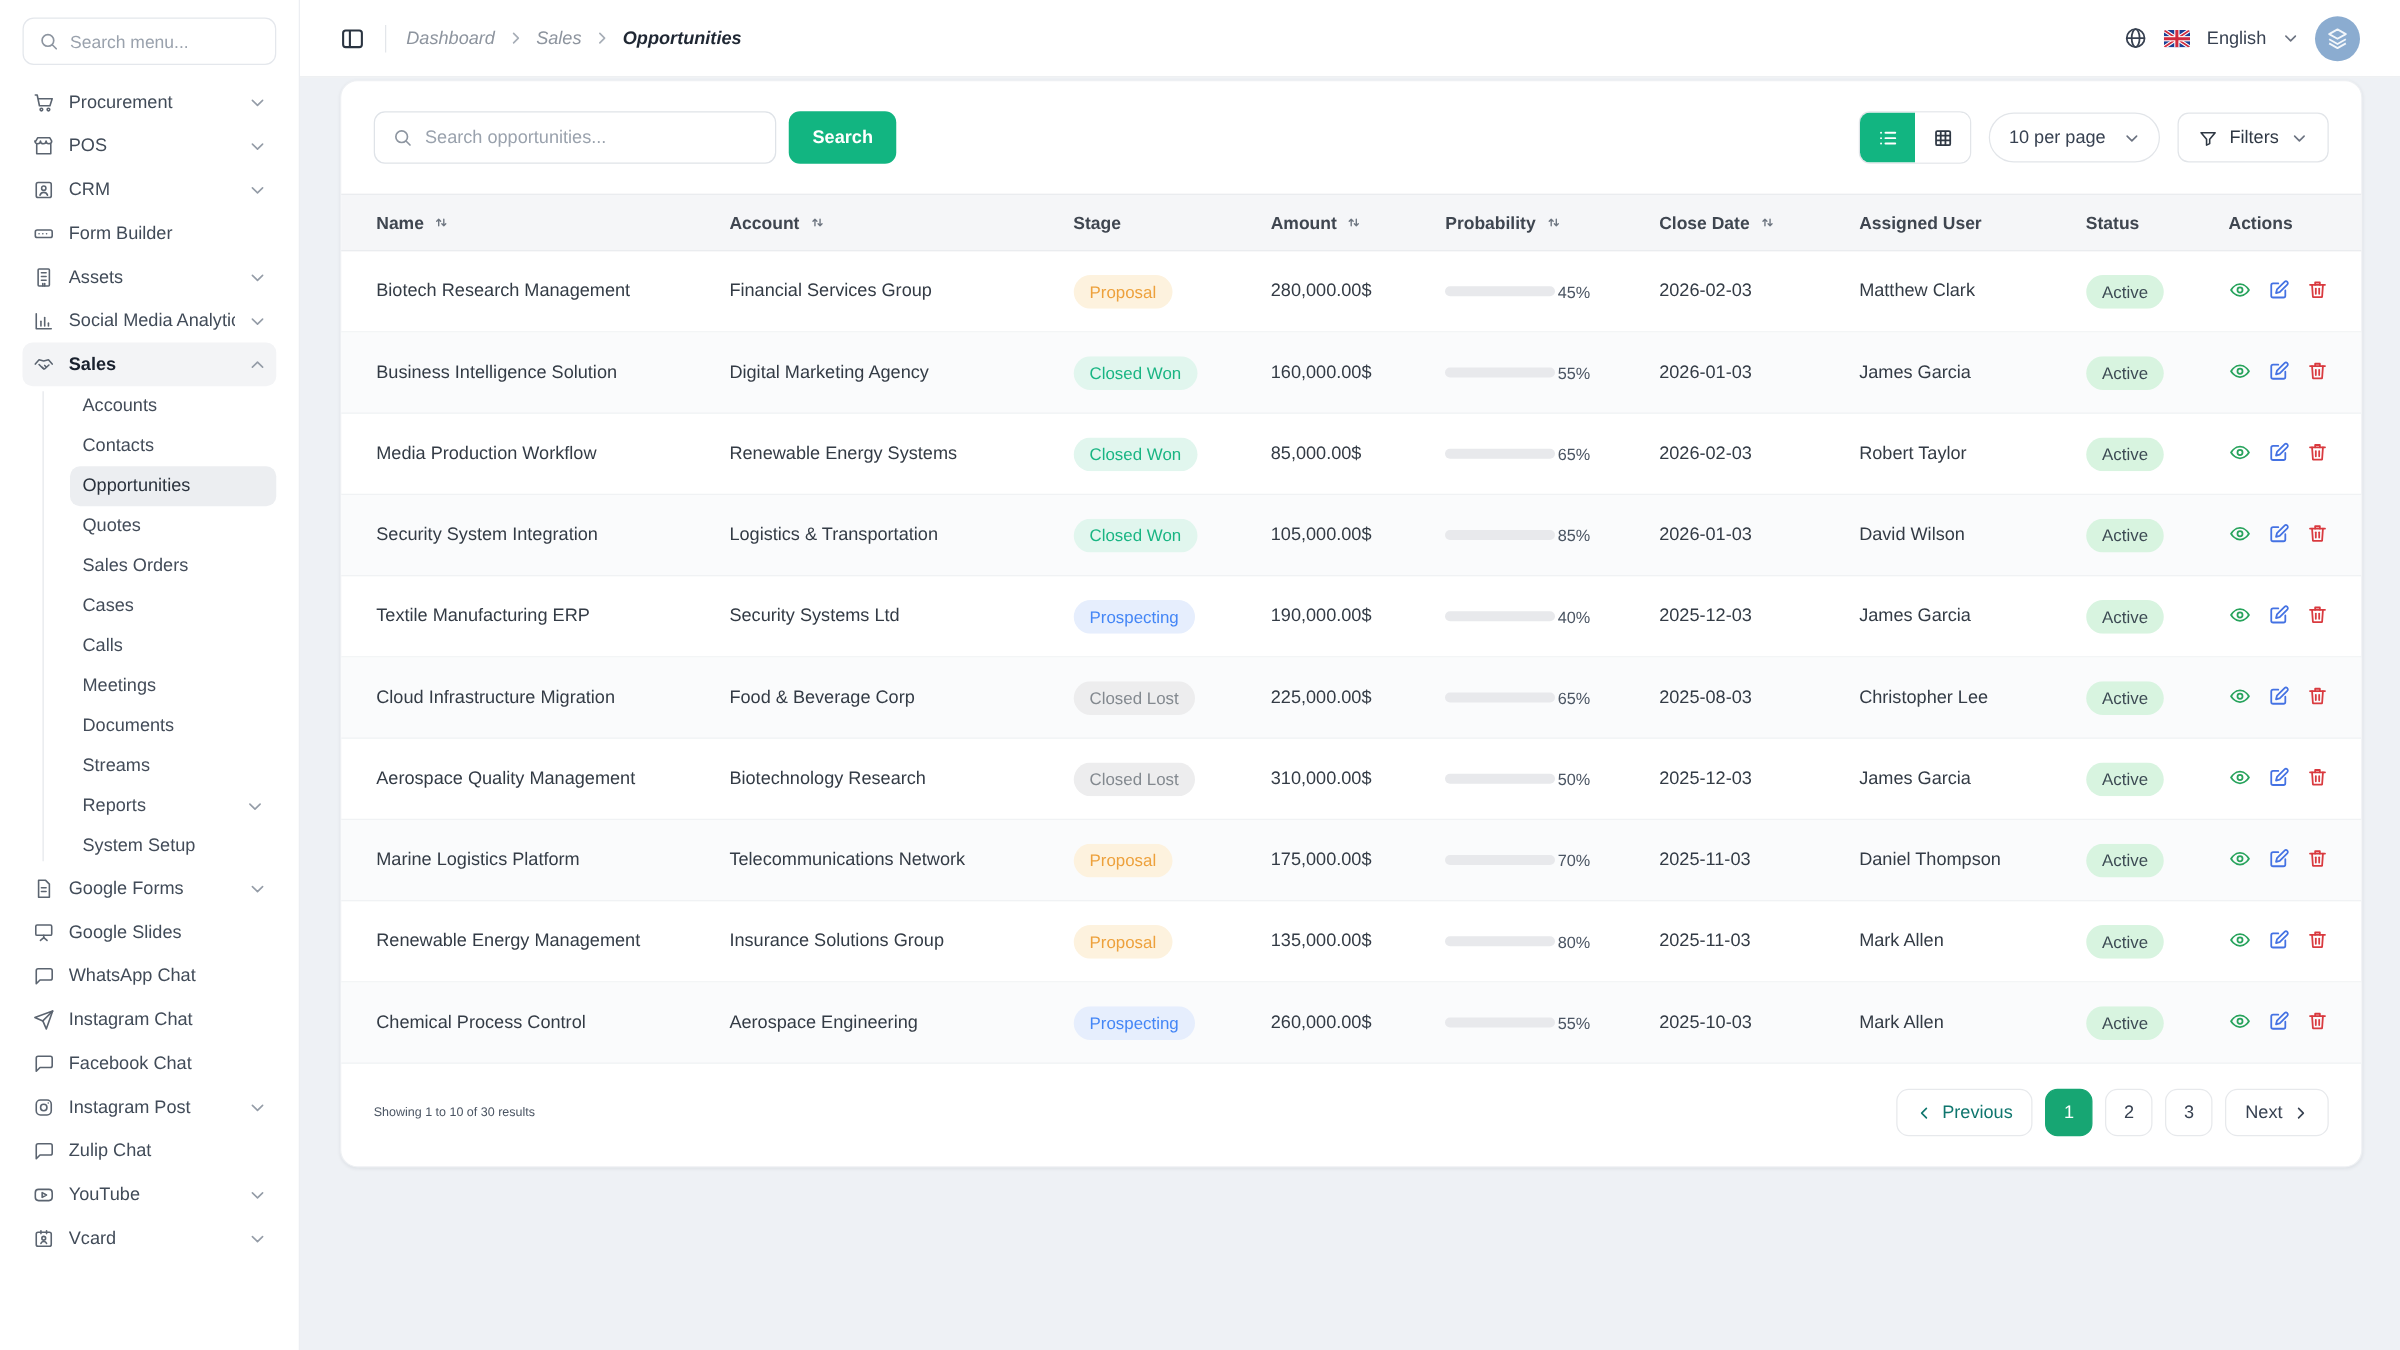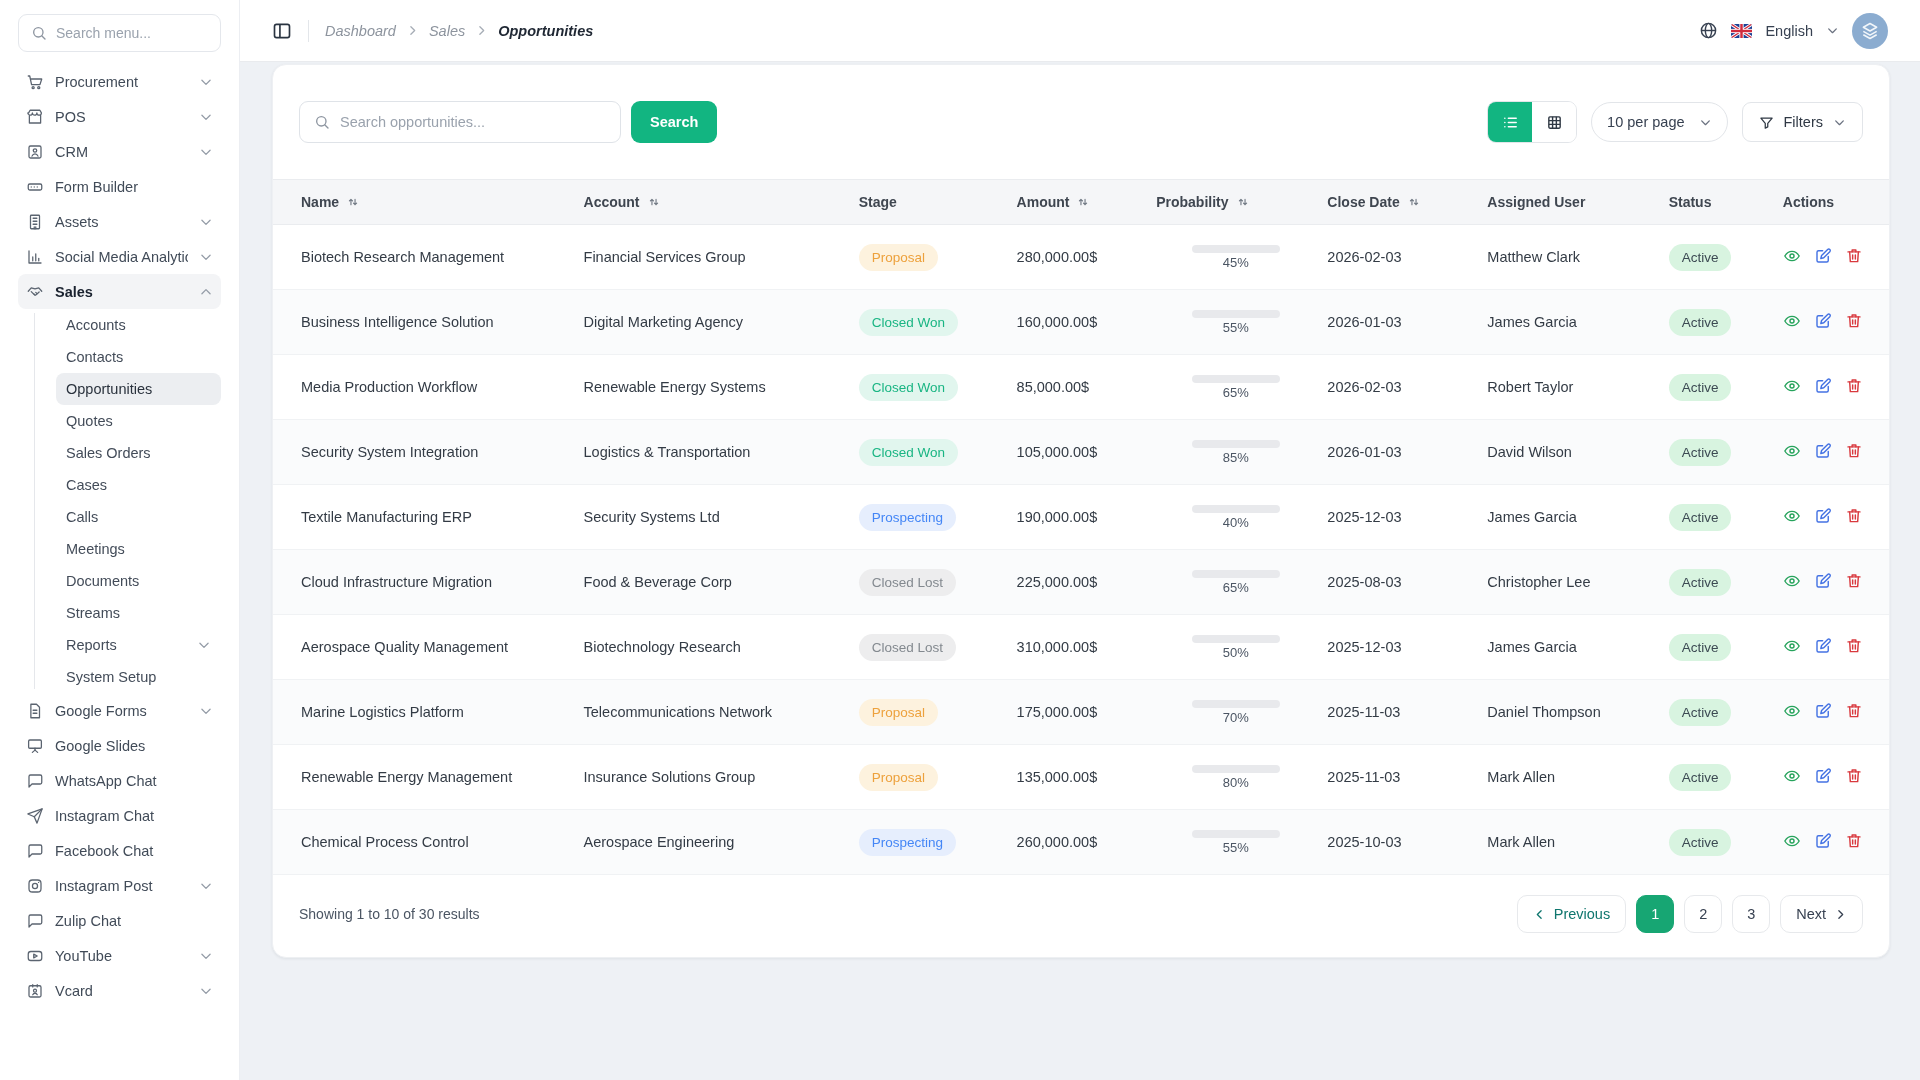--- a/index.html
+++ b/index.html
@@ -49,21 +49,21 @@
 
   .page-head { display:flex; align-items:center; justify-content:space-between; padding:20px 30px 16px 32px; }
   .page-title { font-size:21px; font-weight:700; color:#18202b; }
   .page-head-actions { display:flex; gap:10px; }
   .btn-kanban { width:42px; height:37px; background:#fff; border:1px solid #e3e6ea; border-radius:8px; display:flex; align-items:center; justify-content:center; cursor:pointer; }
   .btn-kanban .ic { width:16px; height:16px; color:#2a3441; }
   .btn-add { width:42px; height:37px; background:#12b581; border:none; border-radius:8px; display:flex; align-items:center; justify-content:center; cursor:pointer; }
   .btn-add .ic { width:16px; height:16px; color:#fff; }
 
   .card { background:#fff; border-radius:14px; margin:2px 30px 24px 32px; box-shadow:0 1px 3px rgba(16,24,40,.07); border:1px solid #eef0f3; }
-  .card-toolbar { display:flex; align-items:center; justify-content:space-between; padding:36px 26px; }
+  .card-toolbar { display:flex; align-items:center; justify-content:space-between; padding:24px 26px; }
   .tsearch { display:flex; gap:10px; }
   .tsearch-box { display:flex; align-items:center; gap:10px; width:322px; height:42px; border:1px solid #dfe3e8; border-radius:9px; padding:0 14px; }
   .tsearch-box .ic { width:16px; height:16px; color:#8d95a0; }
   .tsearch-box input { border:none; outline:none; width:100%; font-size:14.5px; color:#3f4956; font-family:inherit; }
   .tsearch-box input::placeholder { color:#9aa2ad; }
   .btn-search { height:42px; padding:0 19px; background:#12b581; color:#fff; border:none; border-radius:9px; font-size:14.5px; font-weight:600; font-family:inherit; cursor:pointer; }
   .toolbar-right { display:flex; align-items:center; gap:14px; }
   .view-toggle { display:flex; border:1px solid #e2e5e9; border-radius:9px; overflow:hidden; }
   .vt-seg { width:44px; height:40px; display:flex; align-items:center; justify-content:center; background:#fff; cursor:pointer; }
   .vt-seg.active { background:#12b581; }
@@ -79,35 +79,35 @@
   .grid-cols { display:grid; grid-template-columns:293fr 270fr 155fr 137fr 168fr 157fr 178fr 112fr 116fr; align-items:center; }
   .t-head { background:#f5f6f8; border-top:1px solid #eaecef; border-bottom:1px solid #eaecef; height:46px; }
   .th { display:flex; align-items:center; gap:7px; font-size:14px; font-weight:700; color:#3f4650; padding-left:12px; }
   .th:first-child { padding-left:28px; }
   .th .ic.sort { width:14px; height:14px; color:#6e7681; cursor:pointer; }
   .t-row { height:65px; border-bottom:1px solid #f0f2f4; }
   .t-row:nth-child(even) { background:#fafbfc; }
   .td { font-size:14.5px; color:#333b45; padding-left:12px; white-space:nowrap; overflow:hidden; }
   .td:first-child { padding-left:28px; }
   .badge { display:inline-block; padding:6px 13px; border-radius:999px; font-size:13.5px; font-weight:500; }
-  .prob { display:flex; align-items:center; gap:2px;flex-direction:column; }
+  .prob { display:flex; align-items:center; gap:2px; }
   .prob-track { width:88px; height:8px; border-radius:5px; background:#e8e9ec; overflow:hidden; }
   .prob-fill { height:100%; border-radius:5px; background:#2862e9; }
   .prob-pct { font-size:13px; color:#4b5563; }
   .status-pill { display:inline-block; padding:6px 13px; border-radius:999px; font-size:13.5px; }
   .actions { display:flex; align-items:center; gap:13px; }
   .act-btn { background:none; border:none; padding:0; cursor:pointer; }
   .act-btn .ic { width:18px; height:18px; }
   .act-view { color:#27a35c; }
   .act-edit { color:#4472e3; }
   .act-del  { color:#d93a3f; }
 
   
   .card-footer { display:flex; align-items:center; justify-content:space-between; padding:20px 26px 24px; }
-  .results-summary { font-size:14px; color:#4b5563; }
+  .results-summary { font-size:10px; color:#4b5563; }
   .pager { display:flex; align-items:center; gap:10px; }
   .pg-btn { display:flex; align-items:center; gap:8px; height:38px; padding:0 15px; border:1px solid #e7e9ec; border-radius:10px; background:#fff; font-size:14.5px; font-family:inherit; cursor:pointer; color:#374151; }
   .pg-btn.disabled { color:#0f766e;padding-left:15px; }
   .pg-btn .ic { width:13px; height:13px; }
   .pg-num { min-width:38px; height:38px; border:1px solid #e7e9ec; border-radius:10px; background:#fff; font-size:14.5px; color:#374151; cursor:pointer; font-family:inherit; }
   .pg-num.active { background:#17a673; border-color:#17a673; color:#fff; }
 </style>
 </head>
 <body>
 

